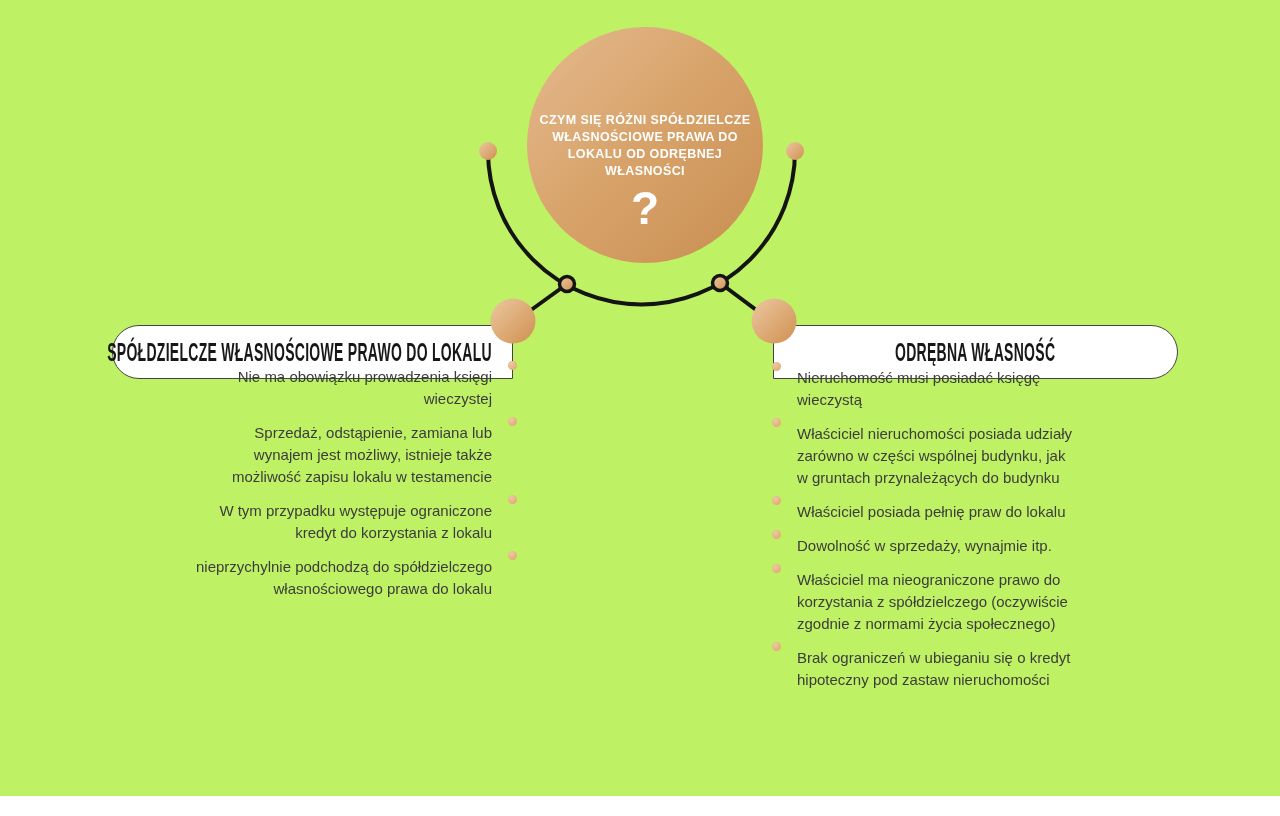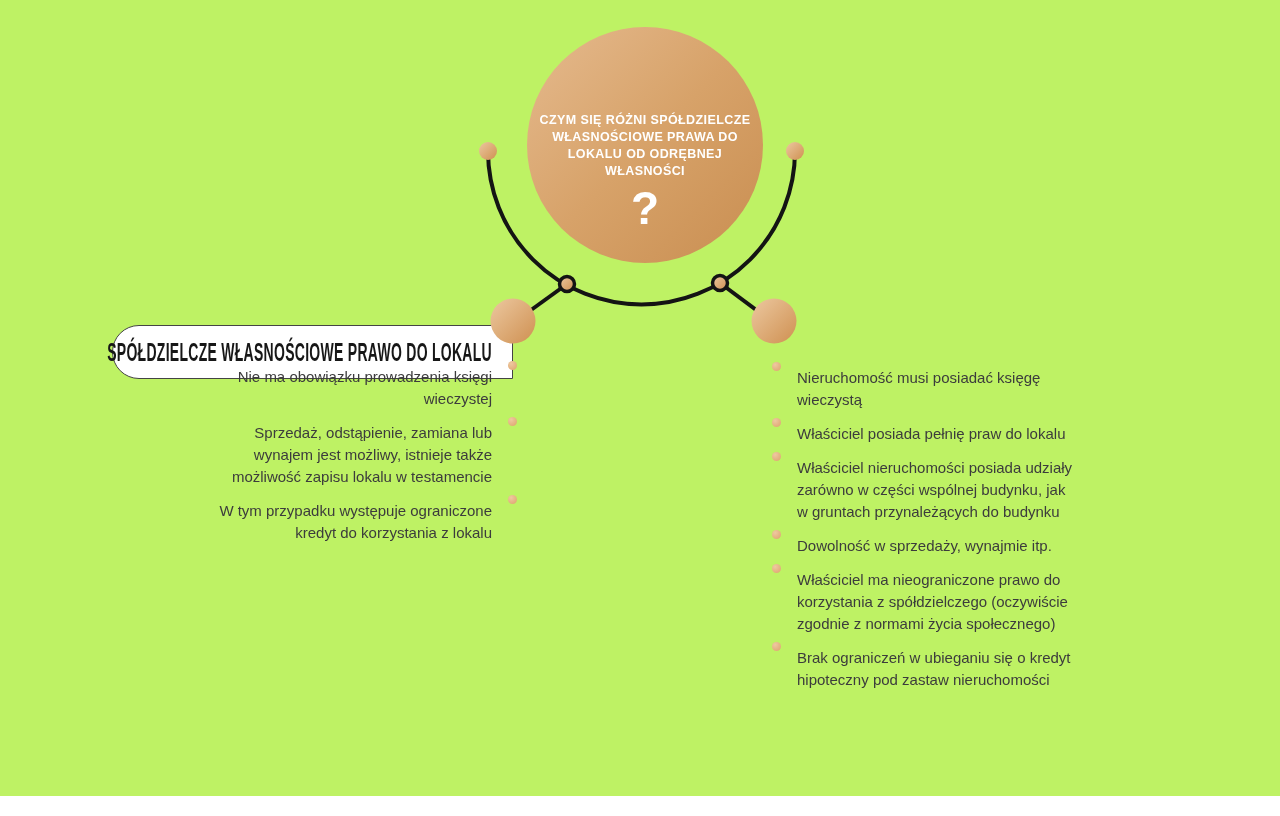--- a/index.html
+++ b/index.html
@@ -65,20 +65,23 @@
     <div class="q-text">CZYM SIĘ RÓŻNI SPÓŁDZIELCZE
 WŁASNOŚCIOWE PRAWA DO
 LOKALU OD ODRĘBNEJ
 WŁASNOŚCI</div>
     <div class="q-mark">?</div>
   </div>
 
   <div class="panel panel-left">
     <div class="panel-title">SPÓŁDZIELCZE WŁASNOŚCIOWE PRAWO DO LOKALU</div>
   </div>
+  <div class="panel panel-right">
+    <div class="panel-title">ODRĘBNA WŁASNOŚĆ</div>
+  </div>
 
   <svg class="connectors" width="1280" height="816" viewBox="0 0 1280 816">
     <defs>
       <linearGradient id="copperGrad" x1="0" y1="0" x2="1" y2="1">
         <stop offset="0" stop-color="#ecc8a0"></stop>
         <stop offset="1" stop-color="#cf9051"></stop>
       </linearGradient>
     </defs>
     <path d="M 488 151 A 153.5 153.5 0 0 0 795 151" fill="none" stroke="#141414" stroke-width="4"></path>
     <line x1="567" y1="284" x2="520" y2="318" stroke="#141414" stroke-width="4"></line>
@@ -101,37 +104,42 @@
       <div class="txt">Sprzedaż, odstąpienie, zamiana lub
 wynajem jest możliwy, istnieje także
 możliwość zapisu lokalu w testamencie</div>
       <span class="dot"></span>
     </div>
     <div class="item">
       <div class="txt">W tym przypadku występuje ograniczone
 kredyt do korzystania z lokalu</div>
       <span class="dot"></span>
     </div>
+    <div class="item">
+      <div class="txt">nieprzychylnie podchodzą do spółdzielczego
+własnościowego prawa do lokalu</div>
+      <span class="dot"></span>
+    </div>
   </div>
 
   <div class="list list-right">
     <div class="item">
       <span class="dot"></span>
       <div class="txt">Nieruchomość musi posiadać księgę
 wieczystą</div>
     </div>
     <div class="item">
       <span class="dot"></span>
-      <div class="txt">Właściciel posiada pełnię praw do lokalu</div>
+      <div class="txt">Właściciel nieruchomości posiada udziały
+zarówno w części wspólnej budynku, jak
+w gruntach przynależących do budynku</div>
     </div>
     <div class="item">
       <span class="dot"></span>
-      <div class="txt">Właściciel nieruchomości posiada udziały
-zarówno w części wspólnej budynku, jak
-w gruntach przynależących do budynku</div>
+      <div class="txt">Właściciel posiada pełnię praw do lokalu</div>
     </div>
     <div class="item">
       <span class="dot"></span>
       <div class="txt">Dowolność w sprzedaży, wynajmie itp.</div>
     </div>
     <div class="item">
       <span class="dot"></span>
       <div class="txt">Właściciel ma nieograniczone prawo do
 korzystania z spółdzielczego (oczywiście
 zgodnie z normami życia społecznego)</div>

